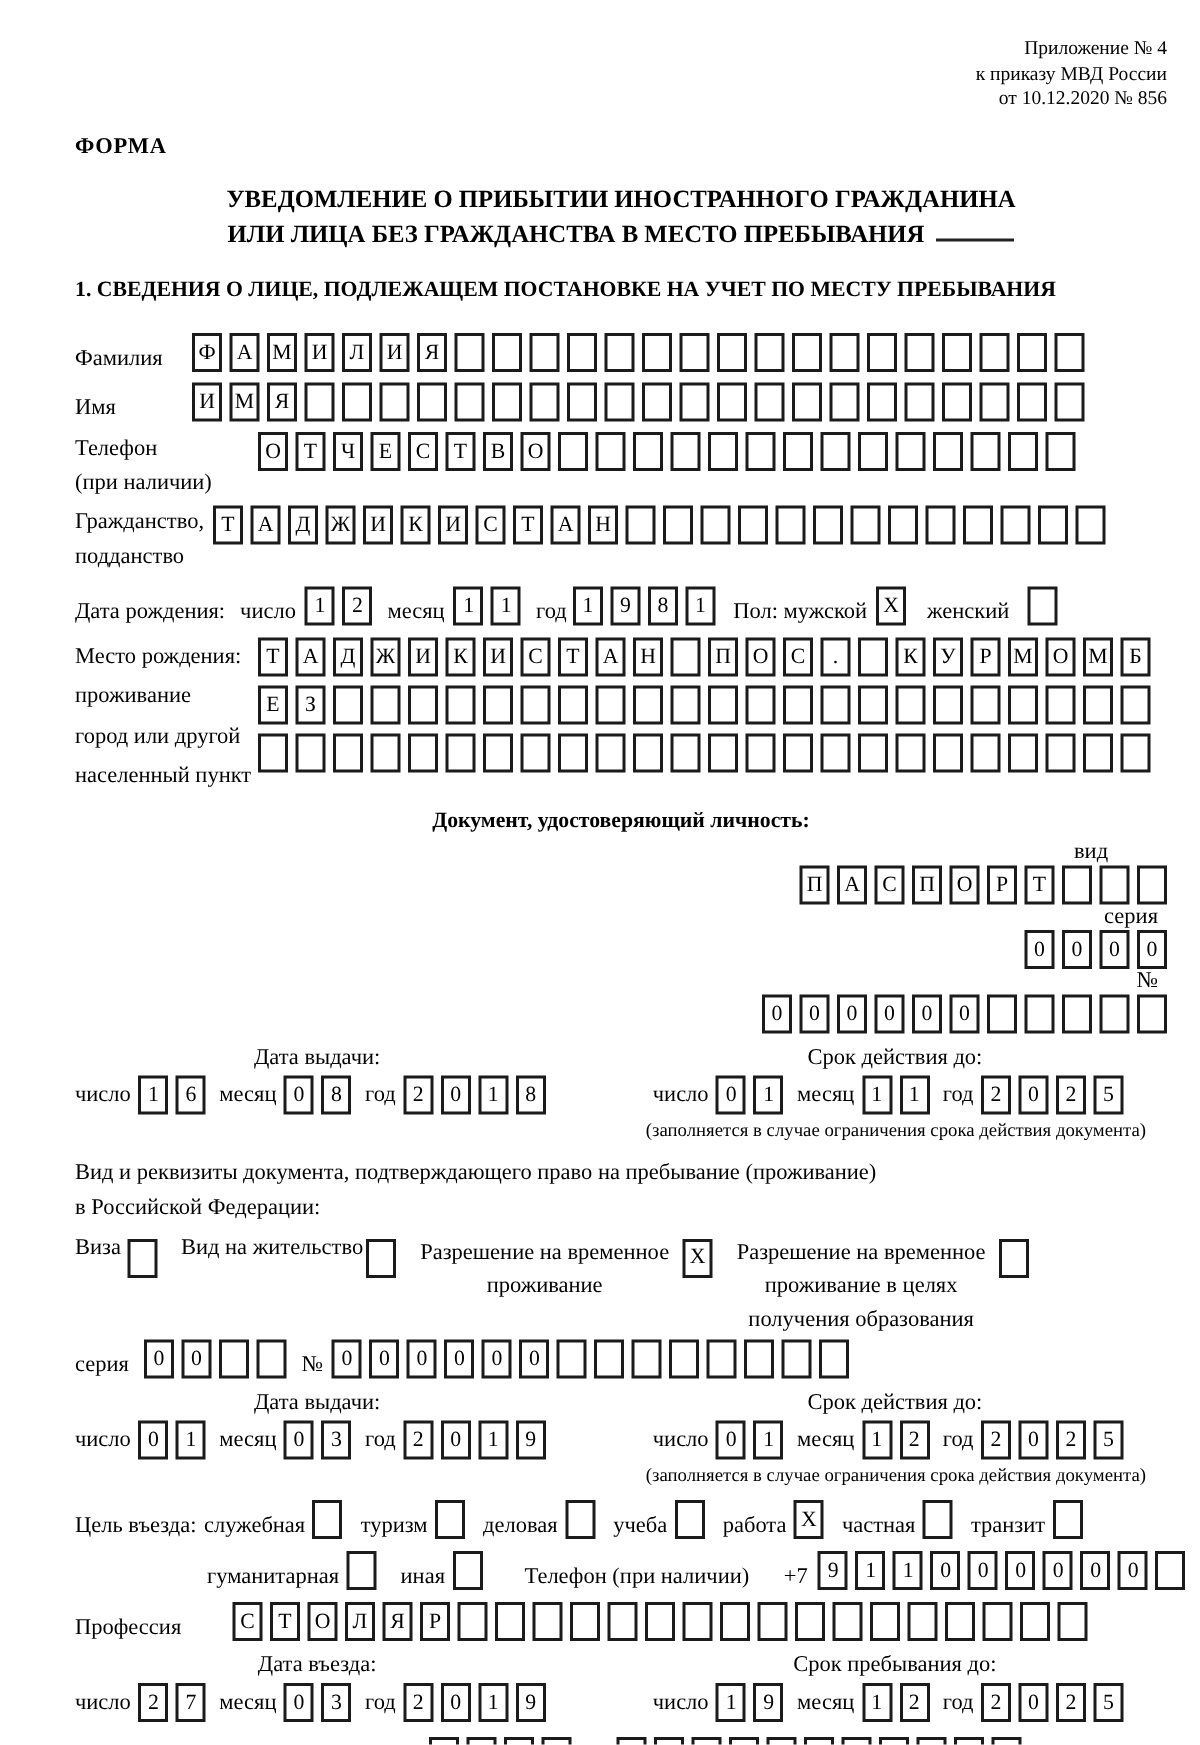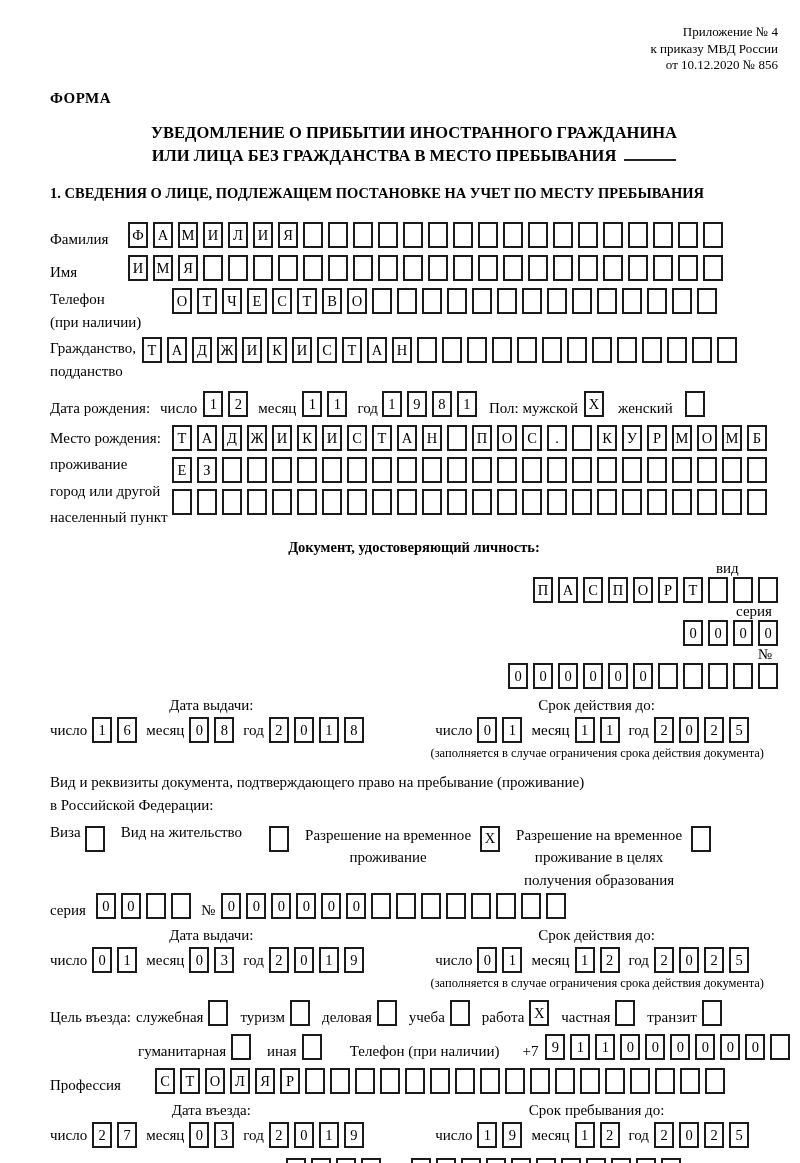--- a/index.html
+++ b/index.html
@@ -32,21 +32,21 @@
   .dual-title{text-align:center;font-size:15px;margin-bottom:3px;}
   .dgroup{display:flex;align-items:center;font-size:15px;}
   .dlbl{margin-right:5px;flex:0 0 auto;}
   .dgroup .cells{margin-right:9px;}
   .note{text-align:right;padding-right:14px;font-size:12.5px;margin-top:3px;}
 
   .intro{font-size:15px;margin-top:10px;line-height:1.55;}
 
   .opts-row{display:flex;align-items:flex-start;margin-top:6px;font-size:15px;}
   .opt-text{text-align:center;line-height:1.5;margin-left:16px;margin-right:9px;}
-  .opt-label{margin-right:27px;}
+  .opt-label{margin-right:2px;}
   .opts-row .cell{margin-top:2px;}
 
   .pair-lbl{margin:0 5px 0 12px;flex:0 0 auto;}
 
   .rep-rows .cells{margin-bottom:7px;display:flex;}
 </style>
 </head>
 <body>
 
 <div class="page">

